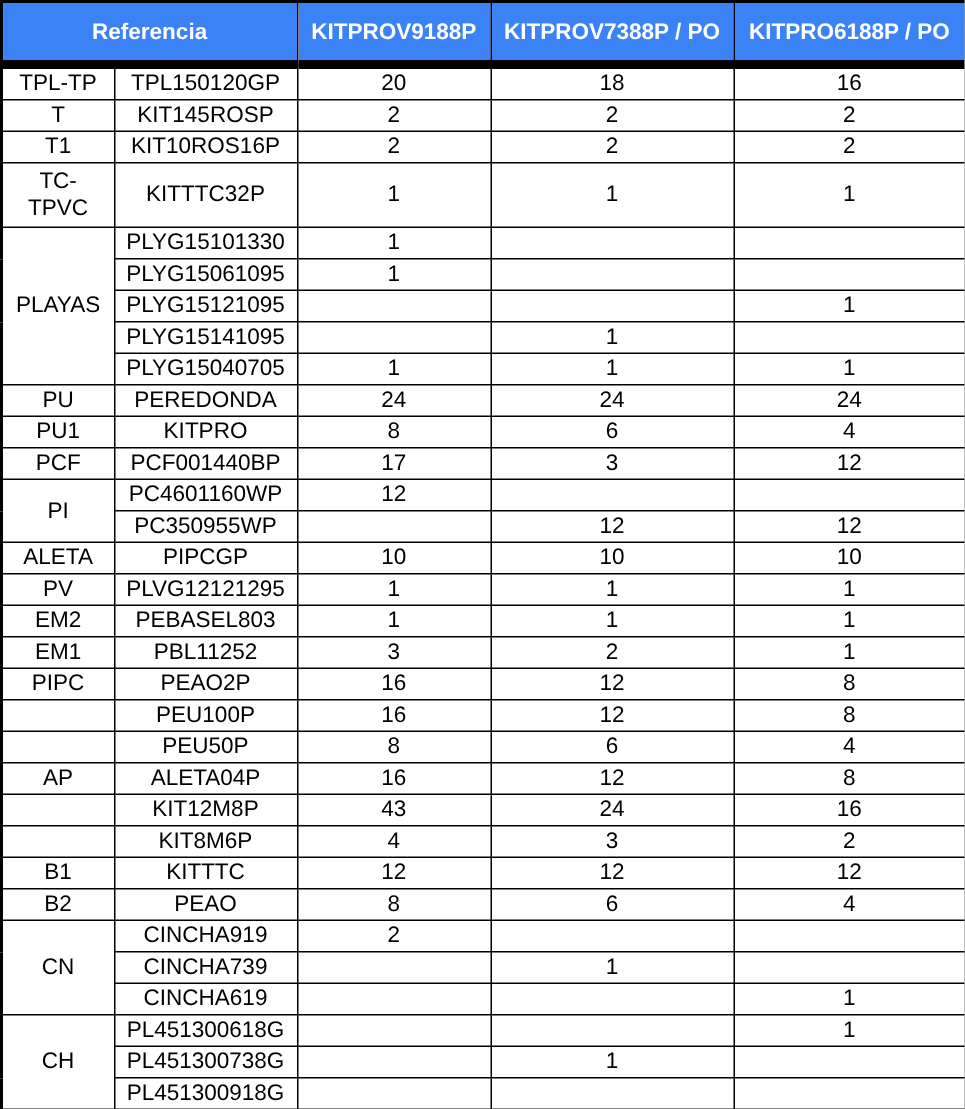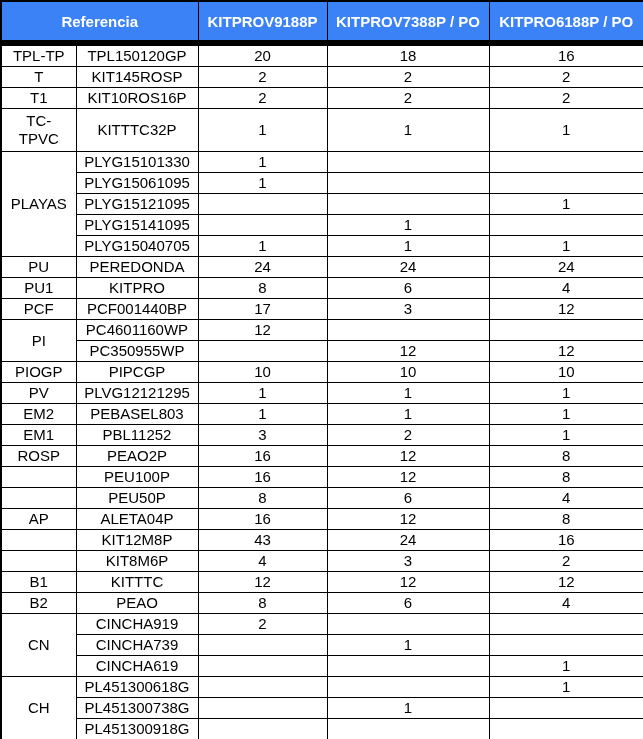--- a/index.html
+++ b/index.html
@@ -151,21 +151,21 @@
           <td class="val"></td>
           <td class="val"></td>
         </tr>
         <tr>
           <td class="ref">PC350955WP</td>
           <td class="val"></td>
           <td class="val">12</td>
           <td class="val">12</td>
         </tr>
         <tr>
-          <td class="cat" rowspan="1">PIOGP</td>
+          <td class="cat" rowspan="1">ALETA</td>
           <td class="ref">PIPCGP</td>
           <td class="val">10</td>
           <td class="val">10</td>
           <td class="val">10</td>
         </tr>
         <tr>
           <td class="cat" rowspan="1">PV</td>
           <td class="ref">PLVG12121295</td>
           <td class="val">1</td>
           <td class="val">1</td>
@@ -179,21 +179,21 @@
           <td class="val">1</td>
         </tr>
         <tr>
           <td class="cat" rowspan="1">EM1</td>
           <td class="ref">PBL11252</td>
           <td class="val">3</td>
           <td class="val">2</td>
           <td class="val">1</td>
         </tr>
         <tr>
-          <td class="cat" rowspan="1">ROSP</td>
+          <td class="cat" rowspan="1">PIPC</td>
           <td class="ref">PEAO2P</td>
           <td class="val">16</td>
           <td class="val">12</td>
           <td class="val">8</td>
         </tr>
         <tr>
           <td class="cat" rowspan="1"></td>
           <td class="ref">PEU100P</td>
           <td class="val">16</td>
           <td class="val">12</td>

